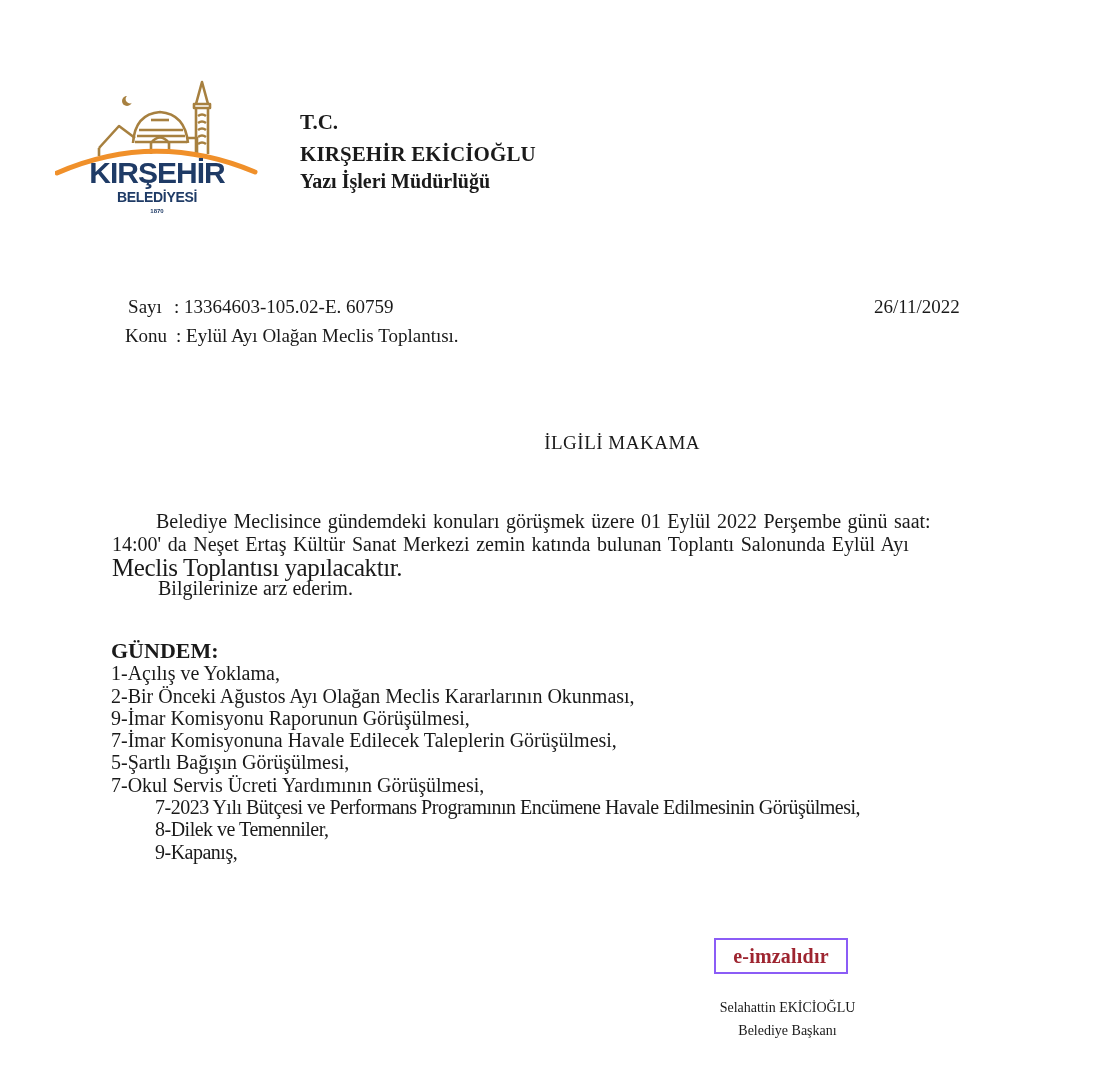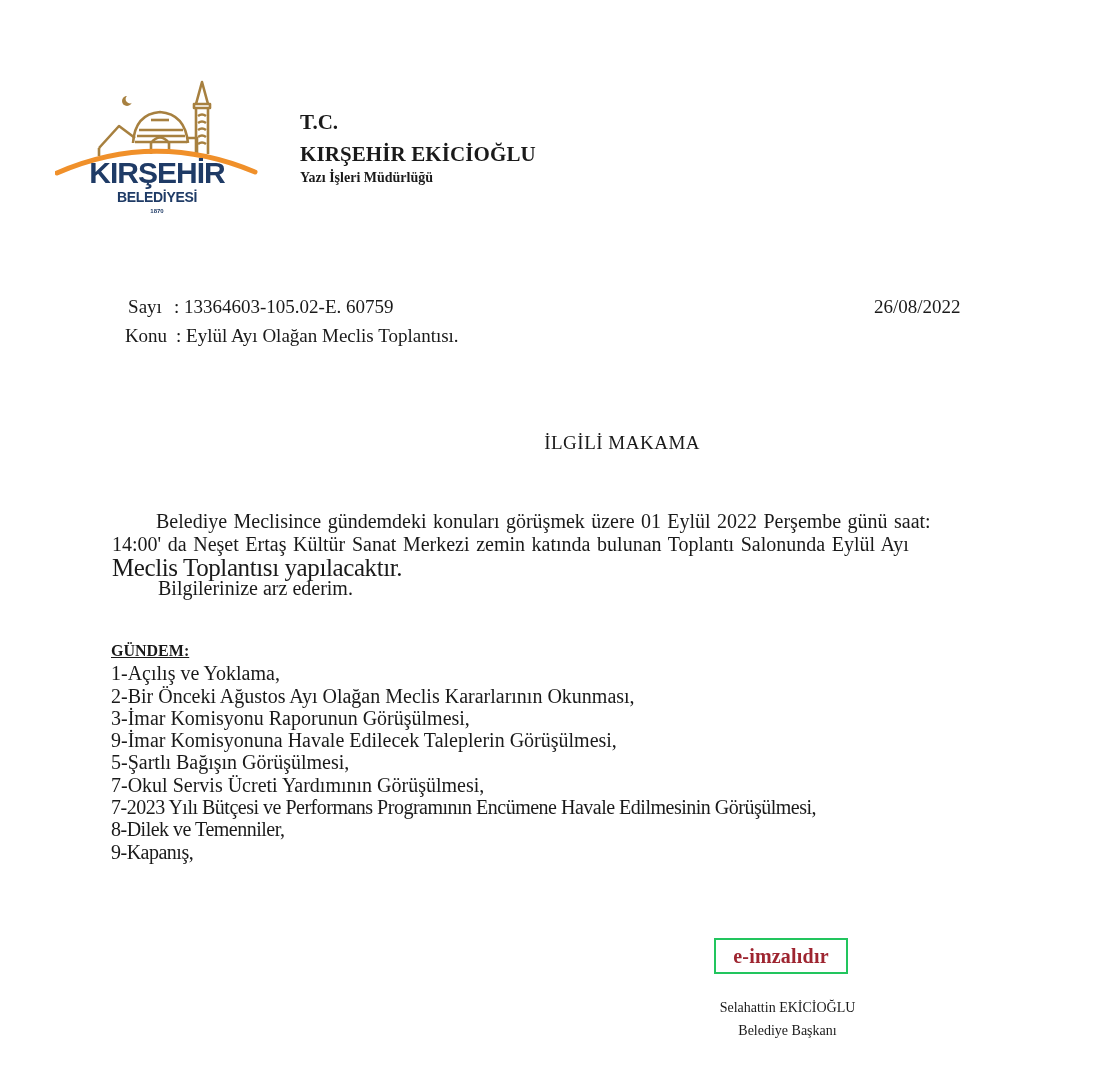--- a/index.html
+++ b/index.html
@@ -29,21 +29,21 @@
     
     .hdr {
       left: 300px;
       width: 500px;
       text-align: left;
       font-weight: bold;
       white-space: nowrap;
     }
     .hdr-tc { top: 110px; font-size: 21px; }
     .hdr-org { top: 142px; font-size: 21px; letter-spacing: 0.1px; }
-    .hdr-dept { top: 170px; font-size: 14px; }
+    .hdr-dept { top: 170px; font-size: 20px; }
 
     
     .meta {
       left: 116px;
       font-size: 19px;
       white-space: nowrap;
       text-align: center;
     }
     .meta-sayi { top: 296px; }
     .meta-konu { top: 325px; }
@@ -80,33 +80,32 @@
 
     
     .agenda {
       left: 111px;
       top: 640px;
       font-size: 20px;
       line-height: 22.3px;
     }
     .agenda-title {
       font-weight: bold;
-      font-size: 16px;
-      text-decoration: underline;
+      font-size: 22px;
     }
     .agenda-item { white-space: nowrap; }
-    .agenda-item.condensed { letter-spacing: -0.5px; }
+    .agenda-item.condensed { letter-spacing: -0.5px; margin-left: 44px; }
 
     
     .stamp {
       left: 714px;
       top: 938px;
       width: 134px;
       height: 36px;
-      border: 2px solid #22c55e;
+      border: 2px solid #8b5cf6;
       box-sizing: border-box;
       display: flex;
       align-items: center;
       justify-content: center;
       color: #9e2530;
       font-weight: bold;
       font-size: 20px;
       letter-spacing: 0.2px;
     }
 
@@ -165,35 +164,35 @@
 <div class="abs hdr hdr-tc">T.C.</div>
 <div class="abs hdr hdr-org">KIRŞEHİR EKİCİOĞLU</div>
 <div class="abs hdr hdr-dept">Yazı İşleri Müdürlüğü</div>
 
 <div class="abs meta meta-sayi">
   <span class="lbl">Sayı</span><span>: 13364603-105.02-E. 60759</span>
 </div>
 <div class="abs meta meta-konu">
   <span class="lbl">Konu</span><span>: Eylül Ayı Olağan Meclis Toplantısı.</span>
 </div>
-<div class="abs date">26/08/2022</div>
+<div class="abs date">26/11/2022</div>
 
 <div class="abs addressee">İLGİLİ MAKAMA</div>
 
 <div class="abs para para-l1">Belediye Meclisince gündemdeki konuları görüşmek üzere 01 Eylül 2022 Perşembe günü saat:</div>
 <div class="abs para para-l2">14:00' da Neşet Ertaş Kültür Sanat Merkezi zemin katında bulunan Toplantı Salonunda Eylül Ayı</div>
 <div class="abs para para-l3">Meclis Toplantısı yapılacaktır.</div>
 <div class="abs para para-l4">Bilgilerinize arz ederim.</div>
 
 <div class="abs agenda">
   <div class="agenda-title">GÜNDEM:</div>
   <div class="agenda-item">1-Açılış ve Yoklama,</div>
   <div class="agenda-item">2-Bir Önceki Ağustos Ayı Olağan Meclis Kararlarının Okunması,</div>
-  <div class="agenda-item">3-İmar Komisyonu Raporunun Görüşülmesi,</div>
-  <div class="agenda-item">9-İmar Komisyonuna Havale Edilecek Taleplerin Görüşülmesi,</div>
+  <div class="agenda-item">9-İmar Komisyonu Raporunun Görüşülmesi,</div>
+  <div class="agenda-item">7-İmar Komisyonuna Havale Edilecek Taleplerin Görüşülmesi,</div>
   <div class="agenda-item">5-Şartlı Bağışın Görüşülmesi,</div>
   <div class="agenda-item">7-Okul Servis Ücreti Yardımının Görüşülmesi,</div>
   <div class="agenda-item condensed">7-2023 Yılı Bütçesi ve Performans Programının Encümene Havale Edilmesinin Görüşülmesi,</div>
   <div class="agenda-item condensed">8-Dilek ve Temenniler,</div>
   <div class="agenda-item condensed">9-Kapanış,</div>
 </div>
 
 <div class="abs stamp">
   <span>e-imzalıdır</span>
 </div>

